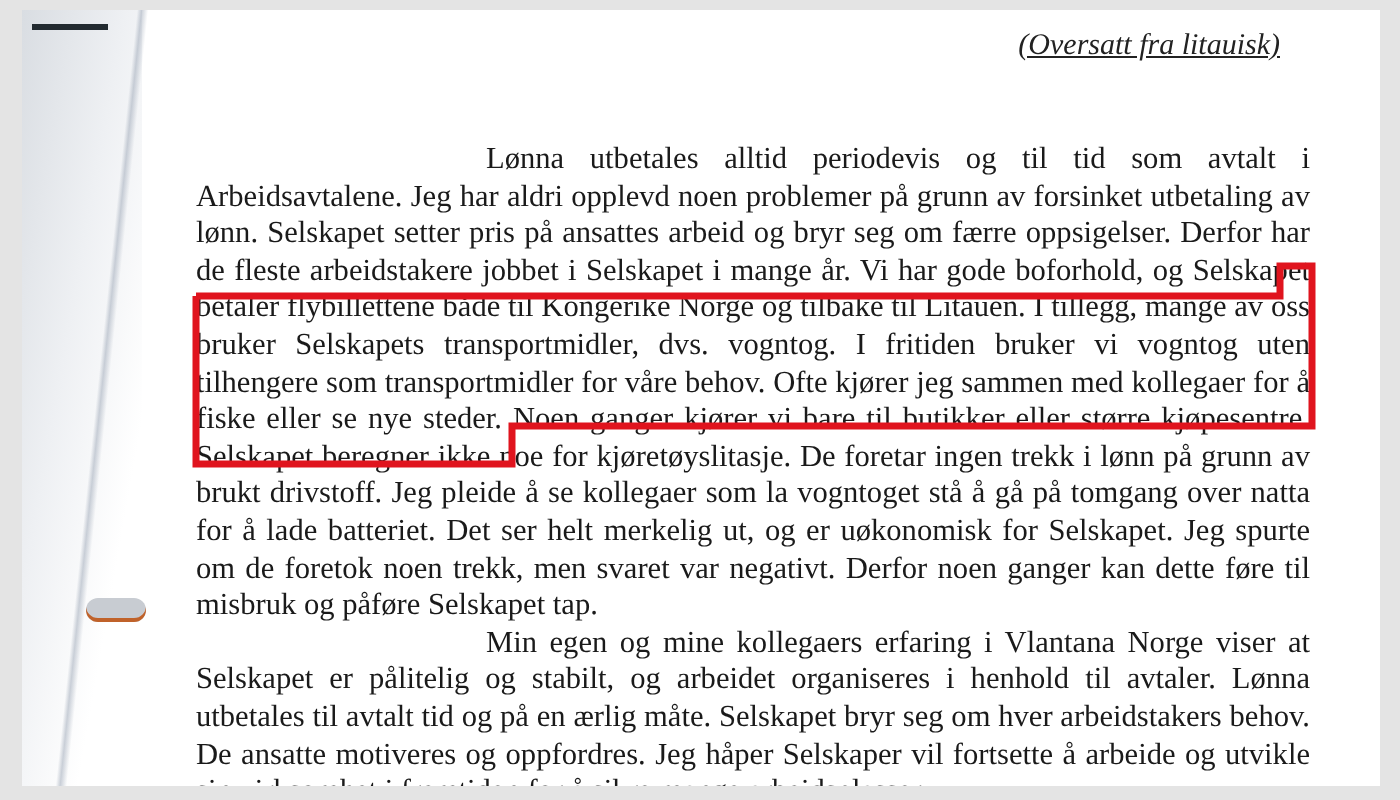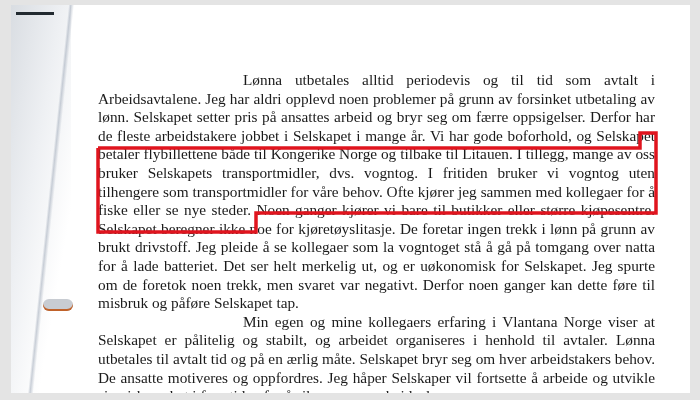--- a/index.html
+++ b/index.html
@@ -46,20 +46,21 @@
 </style>
 </head>
 <body>
 
 <div class="page">
   <div class="binder"></div>
   <div class="binder-edge"></div>
   <div class="binder-top"></div>
   <div class="punch"></div>
 
+  <div class="header">(Oversatt fra litauisk)</div>
 
   <div class="body-text">
     <p class="para">Lønna utbetales alltid periodevis og til tid som avtalt i Arbeidsavtalene. Jeg har aldri opplevd noen problemer på grunn av forsinket utbetaling av lønn. Selskapet setter pris på ansattes arbeid og bryr seg om færre oppsigelser. Derfor har de fleste arbeidstakere jobbet i Selskapet i mange år. Vi har gode boforhold, og Selskapet betaler flybillettene både til Kongerike Norge og tilbake til Litauen. I tillegg, mange av oss bruker Selskapets transportmidler, dvs. vogntog. I fritiden bruker vi vogntog uten tilhengere som transportmidler for våre behov. Ofte kjører jeg sammen med kollegaer for å fiske eller se nye steder. Noen ganger kjører vi bare til butikker eller større kjøpesentre. Selskapet beregner ikke noe for kjøretøyslitasje. De foretar ingen trekk i lønn på grunn av brukt drivstoff. Jeg pleide å se kollegaer som la vogntoget stå å gå på tomgang over natta for å lade batteriet. Det ser helt merkelig ut, og er uøkonomisk for Selskapet. Jeg spurte om de foretok noen trekk, men svaret var negativt. Derfor noen ganger kan dette føre til misbruk og påføre Selskapet tap.</p>
     <p class="para">Min egen og mine kollegaers erfaring i Vlantana Norge viser at Selskapet er pålitelig og stabilt, og arbeidet organiseres i henhold til avtaler. Lønna utbetales til avtalt tid og på en ærlig måte. Selskapet bryr seg om hver arbeidstakers behov. De ansatte motiveres og oppfordres. Jeg håper Selskaper vil fortsette å arbeide og utvikle sin virksomhet i fremtiden for å sikre mange arbeidsplasser.</p>
   </div>
 </div>
 
 <svg class="highlight" viewBox="0 0 700 400" width="700" height="400">
   <polyline points="98,148 640,148 640,133 656,133 656,213 256,213 256,232 98,232 98,148" fill="none" stroke="#e0141e" stroke-width="3.5" stroke-linejoin="miter"></polyline>
 </svg>

